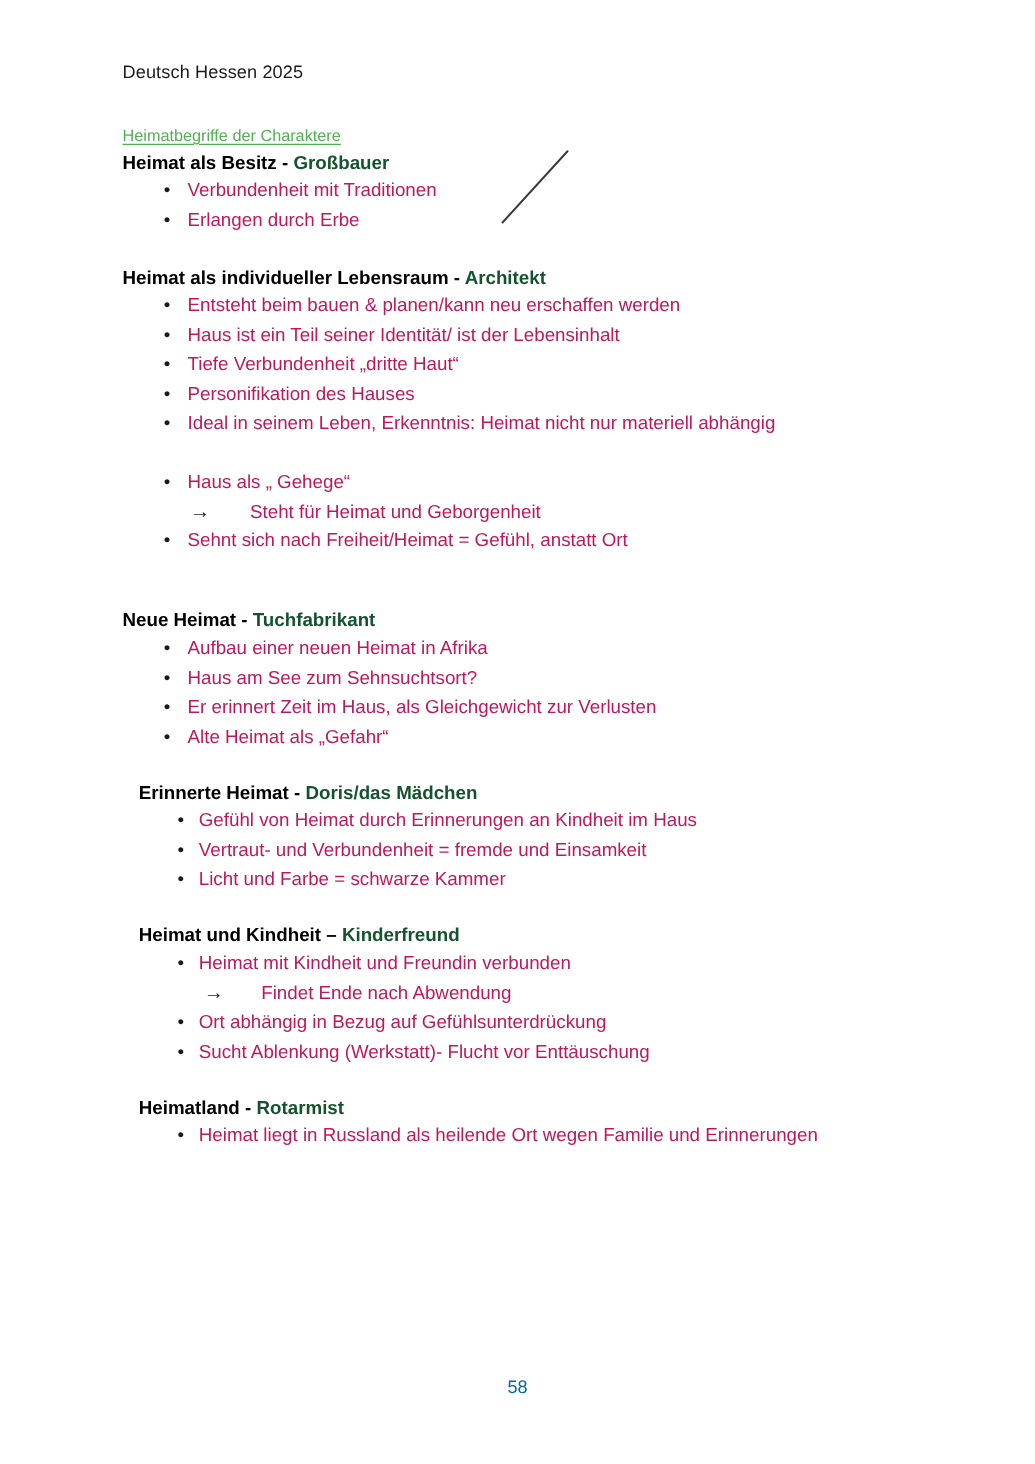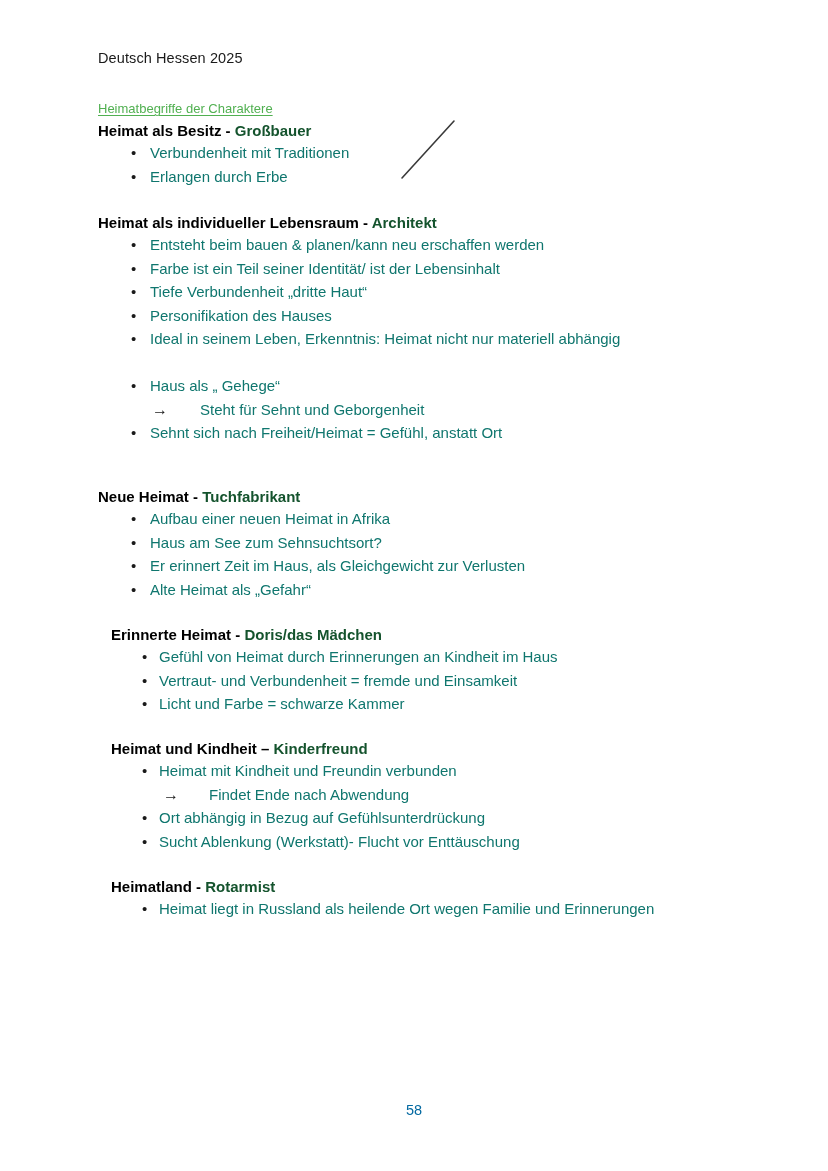--- a/index.html
+++ b/index.html
@@ -78,21 +78,21 @@
 
   ul.bullets {
     list-style: none;
     margin: 0;
     padding: 0;
   }
   ul.bullets > li {
     position: relative;
     font-size: 15px;
     line-height: 23.5px;
-    color: #0f766e;
+    color: #be185d;
     padding-left: 52px;
     white-space: nowrap;
   }
   ul.bullets > li.bullet::before {
     content: "\2022";
     position: absolute;
     left: 33px;
     top: 0;
     font-size: 15px;
     line-height: 23.5px;
@@ -167,30 +167,30 @@
           <div class="block-heading"><span>Heimat als Besitz</span><span class="sep"> - </span><span class="accent">Großbauer</span></div>
           <ul class="bullets">
             <li class="bullet">Verbundenheit mit Traditionen</li>
             <li class="bullet">Erlangen durch Erbe</li>
           </ul>
         </div>
         <div class="block" style="top: 213px; left: 98px;">
           <div class="block-heading"><span>Heimat als individueller Lebensraum</span><span class="sep"> - </span><span class="accent">Architekt</span></div>
           <ul class="bullets">
             <li class="bullet">Entsteht beim bauen &amp; planen/kann neu erschaffen werden</li>
-            <li class="bullet">Farbe ist ein Teil seiner Identität/ ist der Lebensinhalt</li>
+            <li class="bullet">Haus ist ein Teil seiner Identität/ ist der Lebensinhalt</li>
             <li class="bullet">Tiefe Verbundenheit „dritte Haut“</li>
             <li class="bullet">Personifikation des Hauses</li>
             <li class="bullet">Ideal in seinem Leben, Erkenntnis: Heimat nicht nur materiell abhängig</li>
           </ul>
         </div>
         <div class="block" style="top: 374px; left: 98px;">
           <ul class="bullets">
             <li class="bullet">Haus als „ Gehege“</li>
-            <li class="arrow">Steht für Sehnt und Geborgenheit</li>
+            <li class="arrow">Steht für Heimat und Geborgenheit</li>
             <li class="bullet">Sehnt sich nach Freiheit/Heimat = Gefühl, anstatt Ort</li>
           </ul>
         </div>
         <div class="block" style="top: 487px; left: 98px;">
           <div class="block-heading"><span>Neue Heimat</span><span class="sep"> - </span><span class="accent">Tuchfabrikant</span></div>
           <ul class="bullets">
             <li class="bullet">Aufbau einer neuen Heimat in Afrika</li>
             <li class="bullet">Haus am See zum Sehnsuchtsort?</li>
             <li class="bullet">Er erinnert Zeit im Haus, als Gleichgewicht zur Verlusten</li>
             <li class="bullet">Alte Heimat als „Gefahr“</li>

